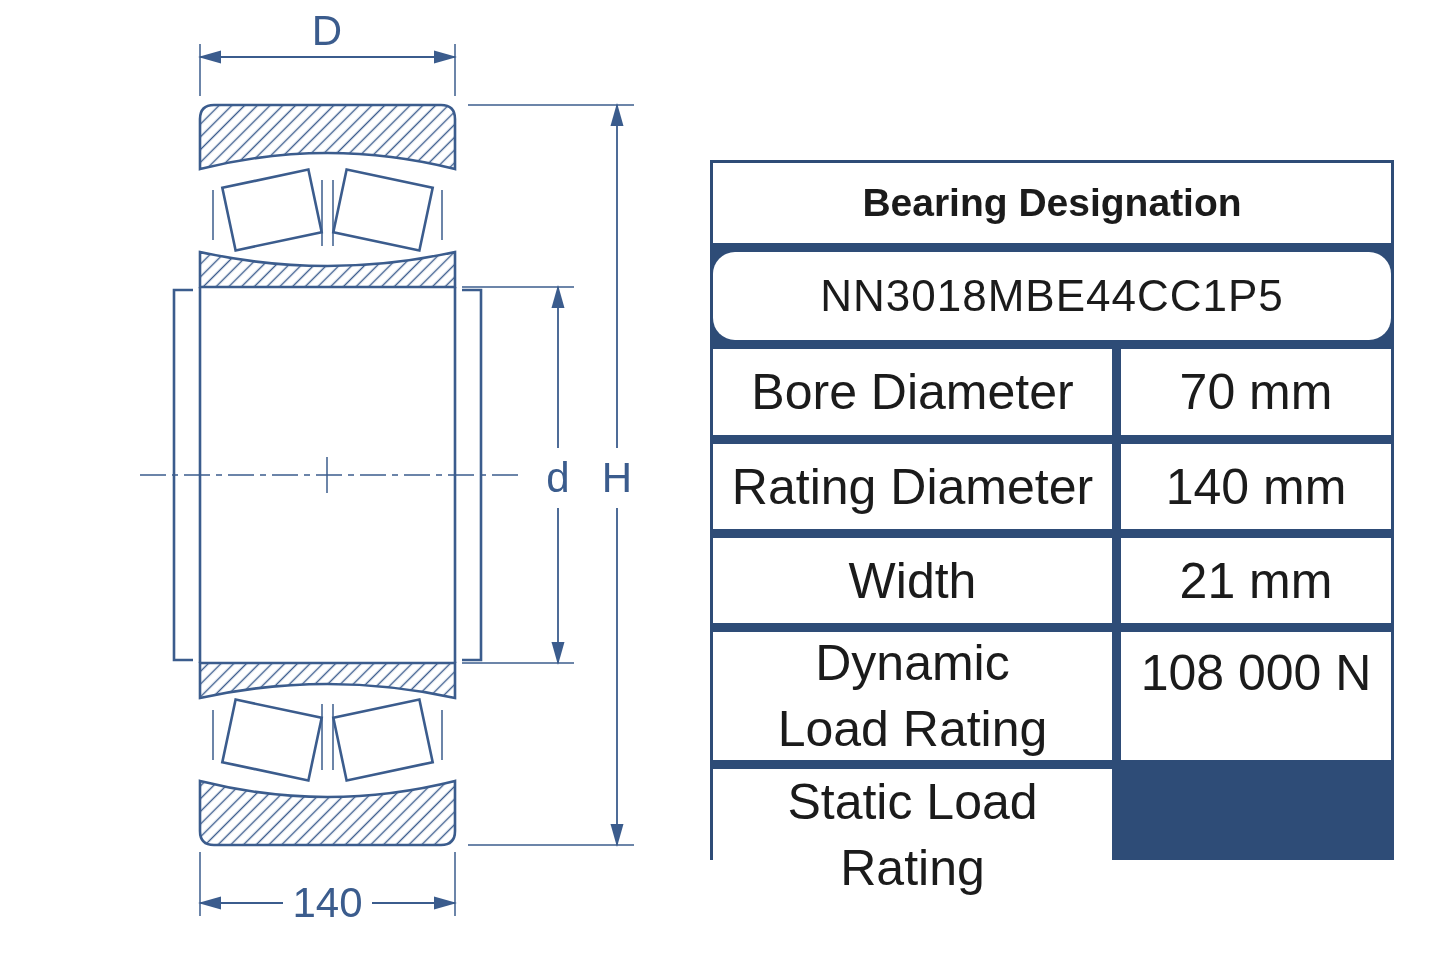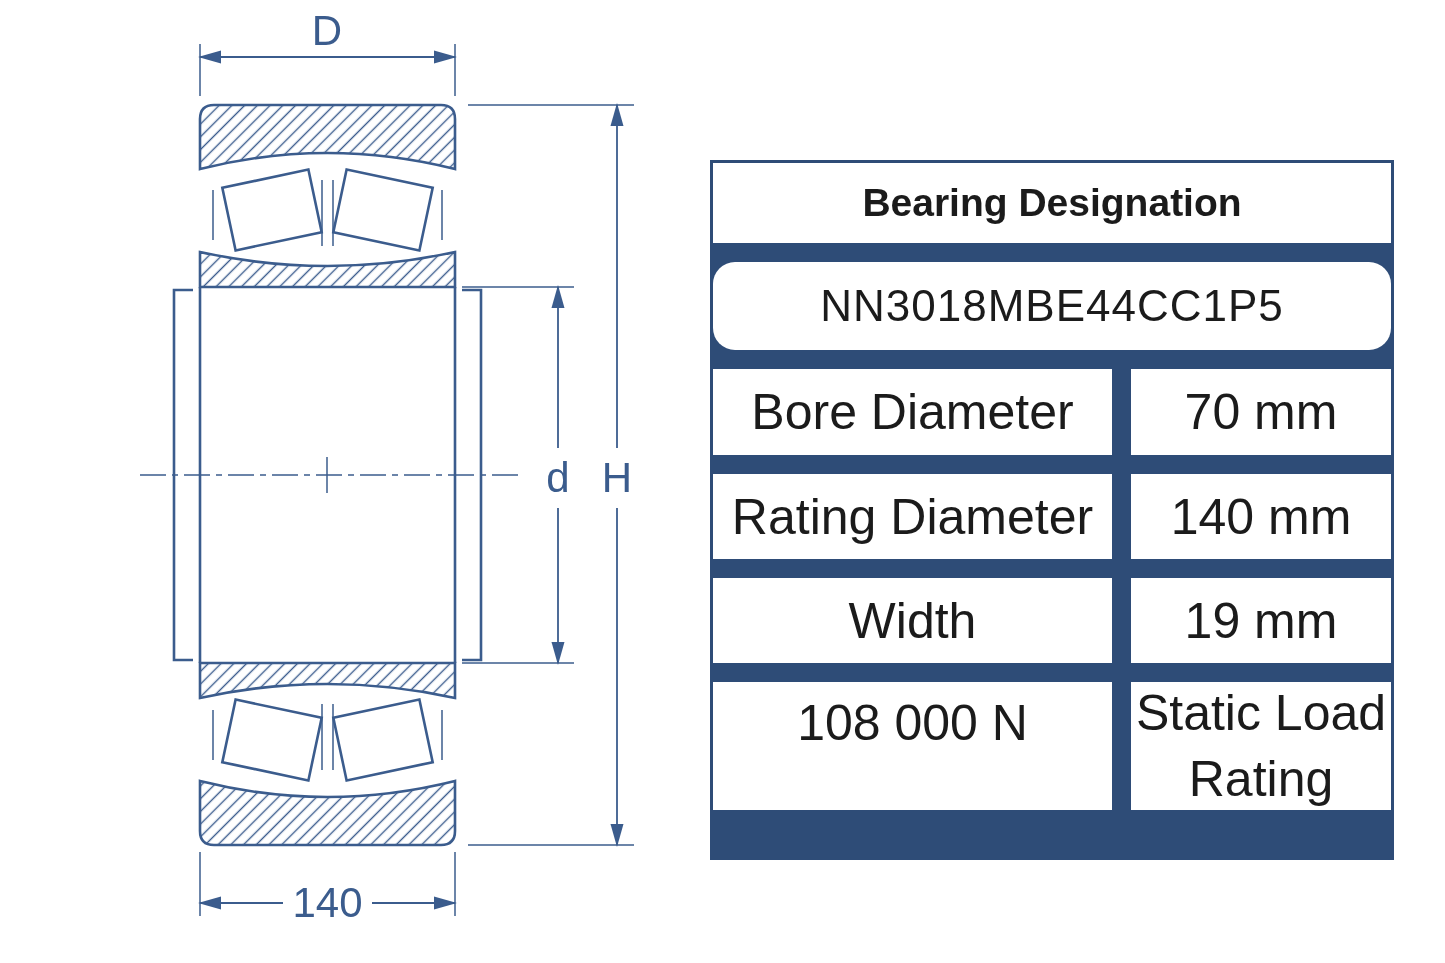--- a/index.html
+++ b/index.html
@@ -31,21 +31,21 @@
     font-size:42px;
   }
   
   .spec-table{
     position:absolute;left:710px;top:160px;
     width:684px;height:700px;
     background:var(--table_border);
     display:grid;
     grid-template-columns:399px 1fr;
     grid-template-rows:80px 88px 86px 85px 85px 128px 1fr;
-    gap:19px;
+    gap:9px;
     padding:3px;
     color:var(--text);
   }
   .cell{
     background:var(--background);
     display:flex;
     align-items:center;
     justify-content:center;
     font-size:50px;
     line-height:1.32;
@@ -151,22 +151,25 @@
     <div class="cell span title">Bearing Designation</div>
     <div class="cell span desig">NN3018MBE44CC1P5</div>
 
     <div class="cell">Bore Diameter</div>
     <div class="cell">70 mm</div>
 
     <div class="cell">Rating Diameter</div>
     <div class="cell">140 mm</div>
 
     <div class="cell">Width</div>
-    <div class="cell">19 mm</div>
+    <div class="cell">21 mm</div>
 
+    <div class="cell">
+      <span class="wrap">Dynamic Load Rating</span>
+    </div>
     <div class="cell top">108 000 N</div>
 
     <div class="cell">
       <span class="wrap">Static Load Rating</span>
     </div>
   </div>
 
 </div>
 
 </body></html>

